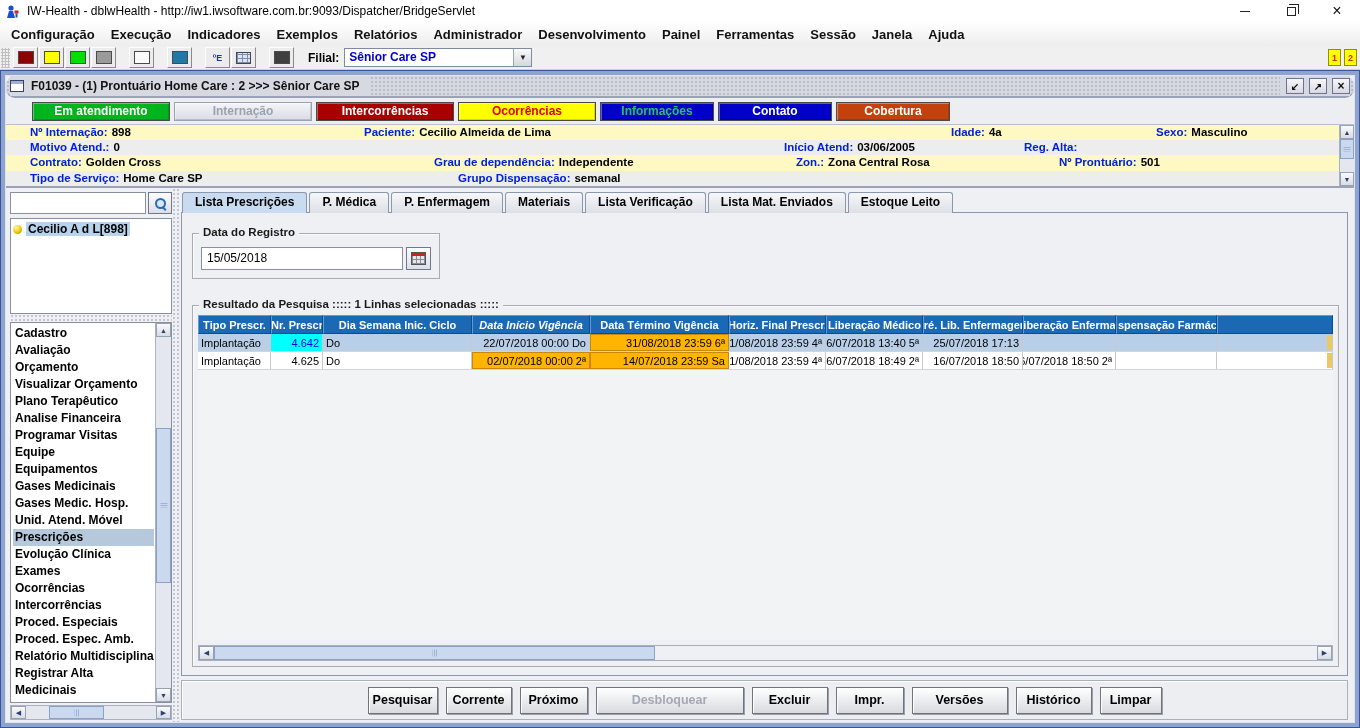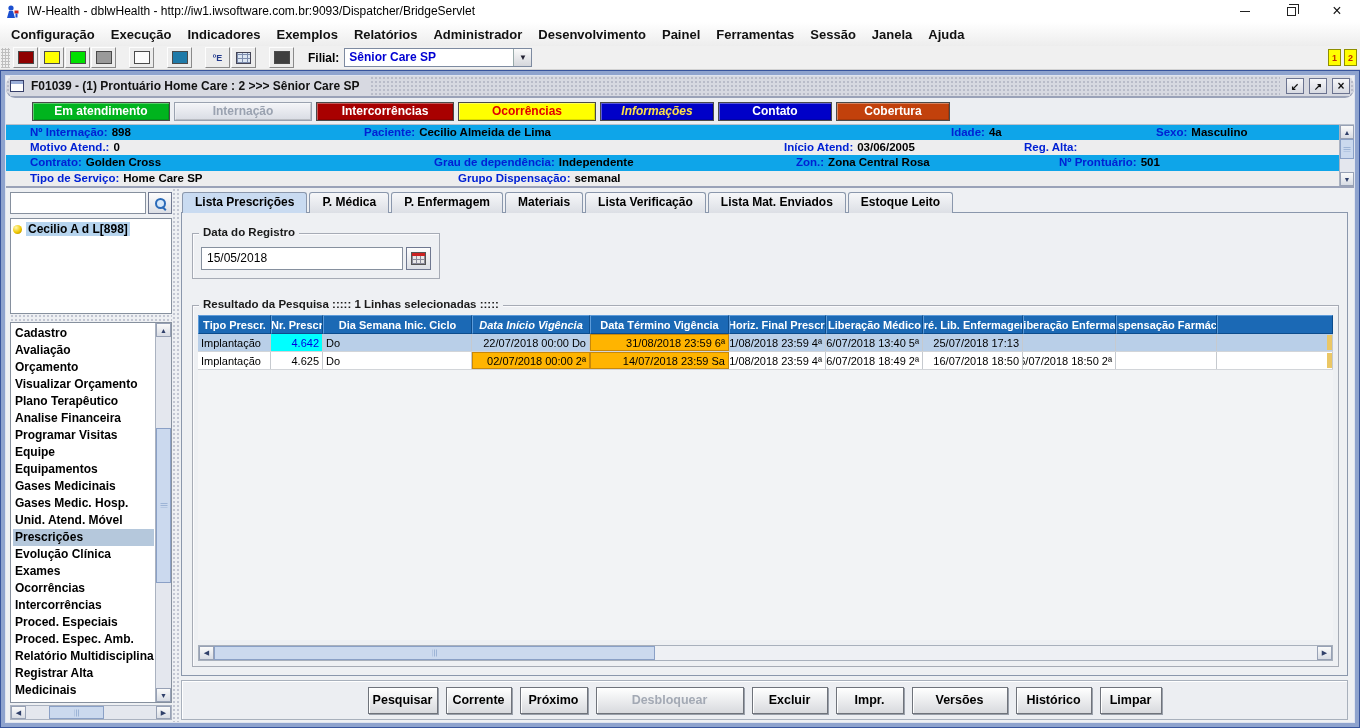--- a/index.html
+++ b/index.html
@@ -62,21 +62,21 @@
   .status-row { height:26px; flex:0 0 26px; display:flex; align-items:center; gap:4px;
                 padding-left:26px; background:#eceef2; }
   .status-btn { height:19px; display:flex; align-items:center; justify-content:center;
                 font-size:12px; font-weight:bold; border:1px solid #4a4a4a;
                 box-shadow:inset 1px 1px 0 rgba(255,255,255,.35), inset -1px -1px 0 rgba(0,0,0,.15); }
   .status-btn.disabled { border-color:#9aa2b0; background:linear-gradient(#f4f5f8,#d9dce4) !important; }
 
   .info-panel { height:64px; flex:0 0 64px; position:relative; border-top:1px solid #b8c0cc; border-bottom:2px solid #9aa2b8; }
   .info-rows { position:absolute; left:0; top:0; right:15px; bottom:0; }
   .info-row { height:15.2px; position:relative; overflow:hidden; }
-  .info-row.blue { background:#0ea5e9;text-align:center; }
+  .info-row.blue { background:#fef9c3;text-align:center; }
   .info-row.gray { background:#ededee; }
   .info-field { position:absolute; top:0; font-size:11.5px; font-weight:bold; white-space:nowrap; line-height:15px; }
   .info-label { color:#0021d4; }
   .info-value { color:#000; margin-left:4px; }
   .info-vsb { position:absolute; right:0; top:0; width:15px; height:100%; background:#e4e7ee; border-left:1px solid #aab2c0;
               display:flex; flex-direction:column; }
 
   
   .sb-btn { flex:0 0 14px; background:linear-gradient(#fafafa,#d8dce4); border:1px solid #97a1b5;
             display:flex; align-items:center; justify-content:center; font-size:7px; color:#30406a; }
@@ -276,21 +276,21 @@
         <span class="if-btn">↗</span>
         <span class="if-btn close">×</span>
       </span>
     </div>
 
     <div class="status-row">
         <div class="status-btn" style="width: 138px; background: rgb(0, 180, 30); color: rgb(255, 255, 255);">Em atendimento</div>
         <div class="status-btn disabled" style="width: 138px; background: rgb(232, 234, 240); color: rgb(154, 162, 176);">Internação</div>
         <div class="status-btn" style="width: 138px; background: rgb(168, 0, 0); color: rgb(255, 255, 255);">Intercorrências</div>
         <div class="status-btn" style="width: 138px; background: rgb(255, 255, 0); color: rgb(224, 0, 0);">Ocorrências</div>
-        <div class="status-btn" style="width: 114px; background: rgb(0, 0, 200); color: #fde047; font-style: italic;">Informações</div>
+        <div class="status-btn" style="width: 114px; background: rgb(0, 0, 200); color: #22c55e;">Informações</div>
         <div class="status-btn" style="width: 114px; background: rgb(0, 0, 200); color: rgb(255, 255, 255);">Contato</div>
         <div class="status-btn" style="width: 114px; background: #c2410c; color: rgb(255, 255, 255);">Cobertura</div>
       </div>
 
     <div class="info-panel">
       <div class="info-rows">
           <div class="info-row blue">
             <span class="info-field" style="left: 24px;"><span class="info-label">Nº Internação:</span><span class="info-value">898</span></span>
             <span class="info-field" style="left: 358px;"><span class="info-label">Paciente:</span><span class="info-value">Cecilio Almeida de Lima</span></span>
             <span class="info-field" style="left: 945px;"><span class="info-label">Idade:</span><span class="info-value">4a</span></span>

